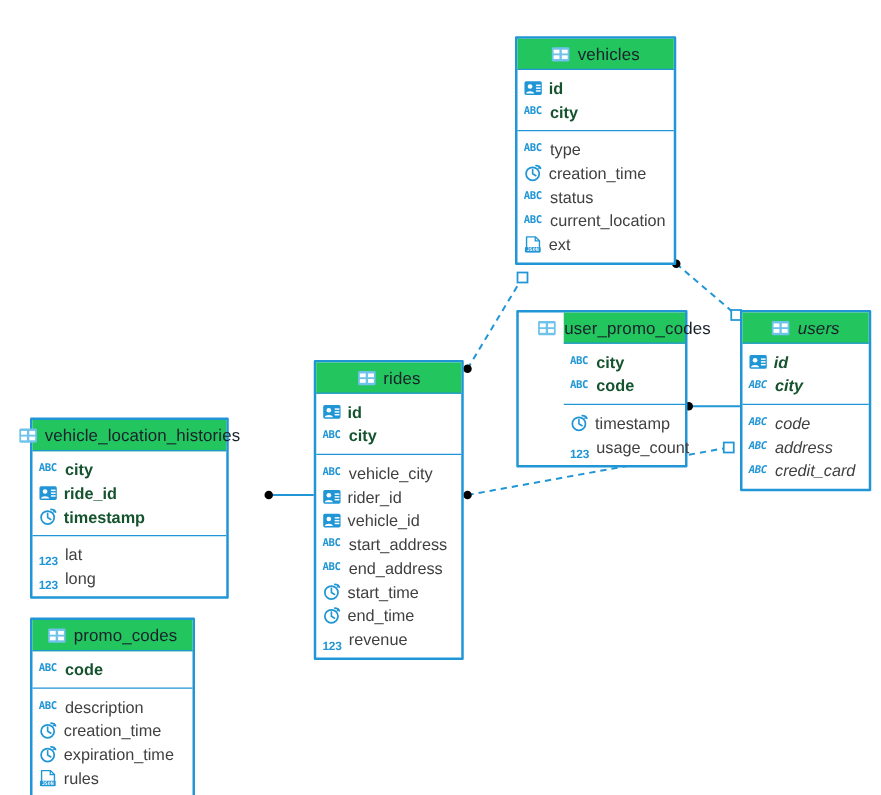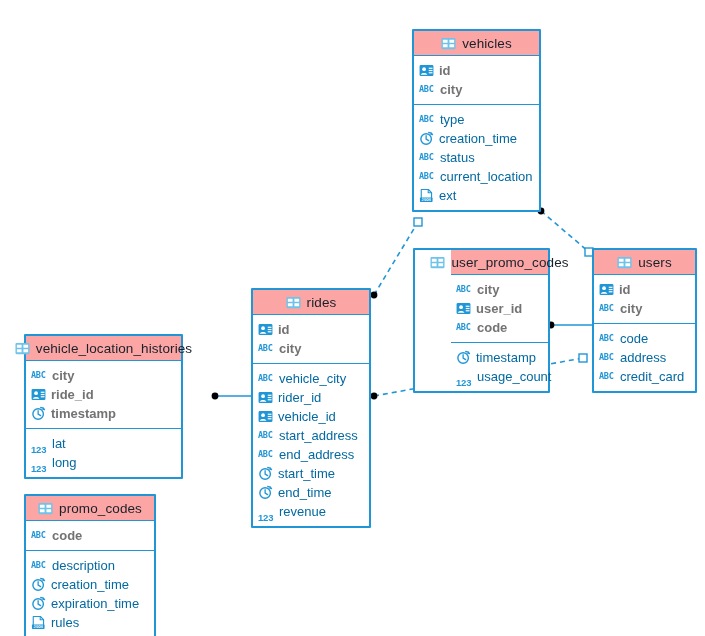--- a/index.html
+++ b/index.html
@@ -16,38 +16,38 @@
     box-sizing:border-box;
     background:#ffffff;
     border:2px solid #2196d6;
     border-radius:1px;
   }
   .tbl-header{
     box-sizing:border-box;
     height:25px;
     display:flex;align-items:center;justify-content:center;
     border-bottom:1px solid #2196d6;
-    background:#fca5a5;
+    background:#22c55e;
     gap:6px;
     padding:0 6px;
   }
   .tbl-title{
     font-size:13.5px;color:#18202a;white-space:nowrap;letter-spacing:0.1px;
   }
   .tbl-section{
     box-sizing:border-box;
     padding:5px 0 5px 0;
   }
   .tbl-section.pk{border-bottom:1px solid #2196d6;}
   .col-row{
     display:flex;align-items:center;gap:5px;
     height:19px;padding:0 6px 0 5px;white-space:nowrap;
   }
-  .col-name{font-size:13px;color:#0369a1;}
-  .col-row.bold .col-name{font-weight:bold;color:#737373;}
+  .col-name{font-size:13px;color:#404040;}
+  .col-row.bold .col-name{font-weight:bold;color:#14532d;}
 
   
   .ic{display:inline-block;flex:0 0 auto;line-height:0;}
   .ic svg{display:block;}
   .ic-grid{width:15px;height:15px;}
   .ic-type{width:15px;height:15px;}
   .abc-ic{
     width:16px;height:11px;flex:0 0 auto;
     font-family:"DejaVu Sans Mono","Liberation Mono",monospace;
     font-size:8.5px;font-weight:bold;color:#2196d6;
@@ -173,33 +173,20 @@
             </svg>
           </span>
           <span class="tbl-title">user_promo_codes</span>
         </div>
         <div class="tbl-section pk">
           <div class="col-row bold">
             <div class="abc-ic">ABC</div>
             <span class="col-name">city</span>
           </div>
           <div class="col-row bold">
-            <span class="ic">
-              <svg class="ic-type" viewBox="0 0 16 16">
-                <rect x="0.6" y="2.2" width="14.8" height="11.6" rx="1.4" fill="#2196d6"></rect>
-                <circle cx="5.4" cy="6.6" r="2.0" fill="#ffffff"></circle>
-                <path d="M1.9 12.6 C2.3 9.9 8.5 9.9 8.9 12.6 Z" fill="#ffffff"></path>
-                <rect x="10.4" y="5.0" width="4.0" height="1.25" fill="#ffffff"></rect>
-                <rect x="10.4" y="7.4" width="4.0" height="1.25" fill="#ffffff"></rect>
-                <rect x="10.4" y="9.8" width="4.0" height="1.25" fill="#ffffff"></rect>
-              </svg>
-            </span>
-            <span class="col-name">user_id</span>
-          </div>
-          <div class="col-row bold">
             <div class="abc-ic">ABC</div>
             <span class="col-name">code</span>
           </div>
         </div>
         <div class="tbl-section">
           <div class="col-row">
             <span class="ic">
               <svg class="ic-type" viewBox="0 0 16 16">
                 <circle cx="7.6" cy="8.6" r="5.6" fill="none" stroke="#2196d6" stroke-width="1.5"></circle>
                 <path d="M7.6 5.0 L7.6 8.6 L10.3 10.2" fill="none" stroke="#2196d6" stroke-width="1.4" stroke-linecap="round"></path>
@@ -208,21 +195,21 @@
               </svg>
             </span>
             <span class="col-name">timestamp</span>
           </div>
           <div class="col-row">
             <div class="num-ic">123</div>
             <span class="col-name">usage_count</span>
           </div>
         </div>
       </div>
-      <div class="table-box" style="left: 592px; top: 248px; width: 105px;">
+      <div class="table-box" style="left: 592px; top: 248px; width: 105px; font-style: italic;">
         <div class="tbl-header">
           <span class="ic">
             <svg class="ic-grid" viewBox="0 0 16 16">
               <rect x="0.5" y="2" width="15" height="12" rx="1.2" fill="#6fc3ea"></rect>
               <rect x="2" y="4" width="5" height="3.2" fill="#ffffff"></rect>
               <rect x="9" y="4" width="5" height="3.2" fill="#ffffff"></rect>
               <rect x="2" y="8.8" width="5" height="3.2" fill="#ffffff"></rect>
               <rect x="9" y="8.8" width="5" height="3.2" fill="#ffffff"></rect>
             </svg>
           </span>

